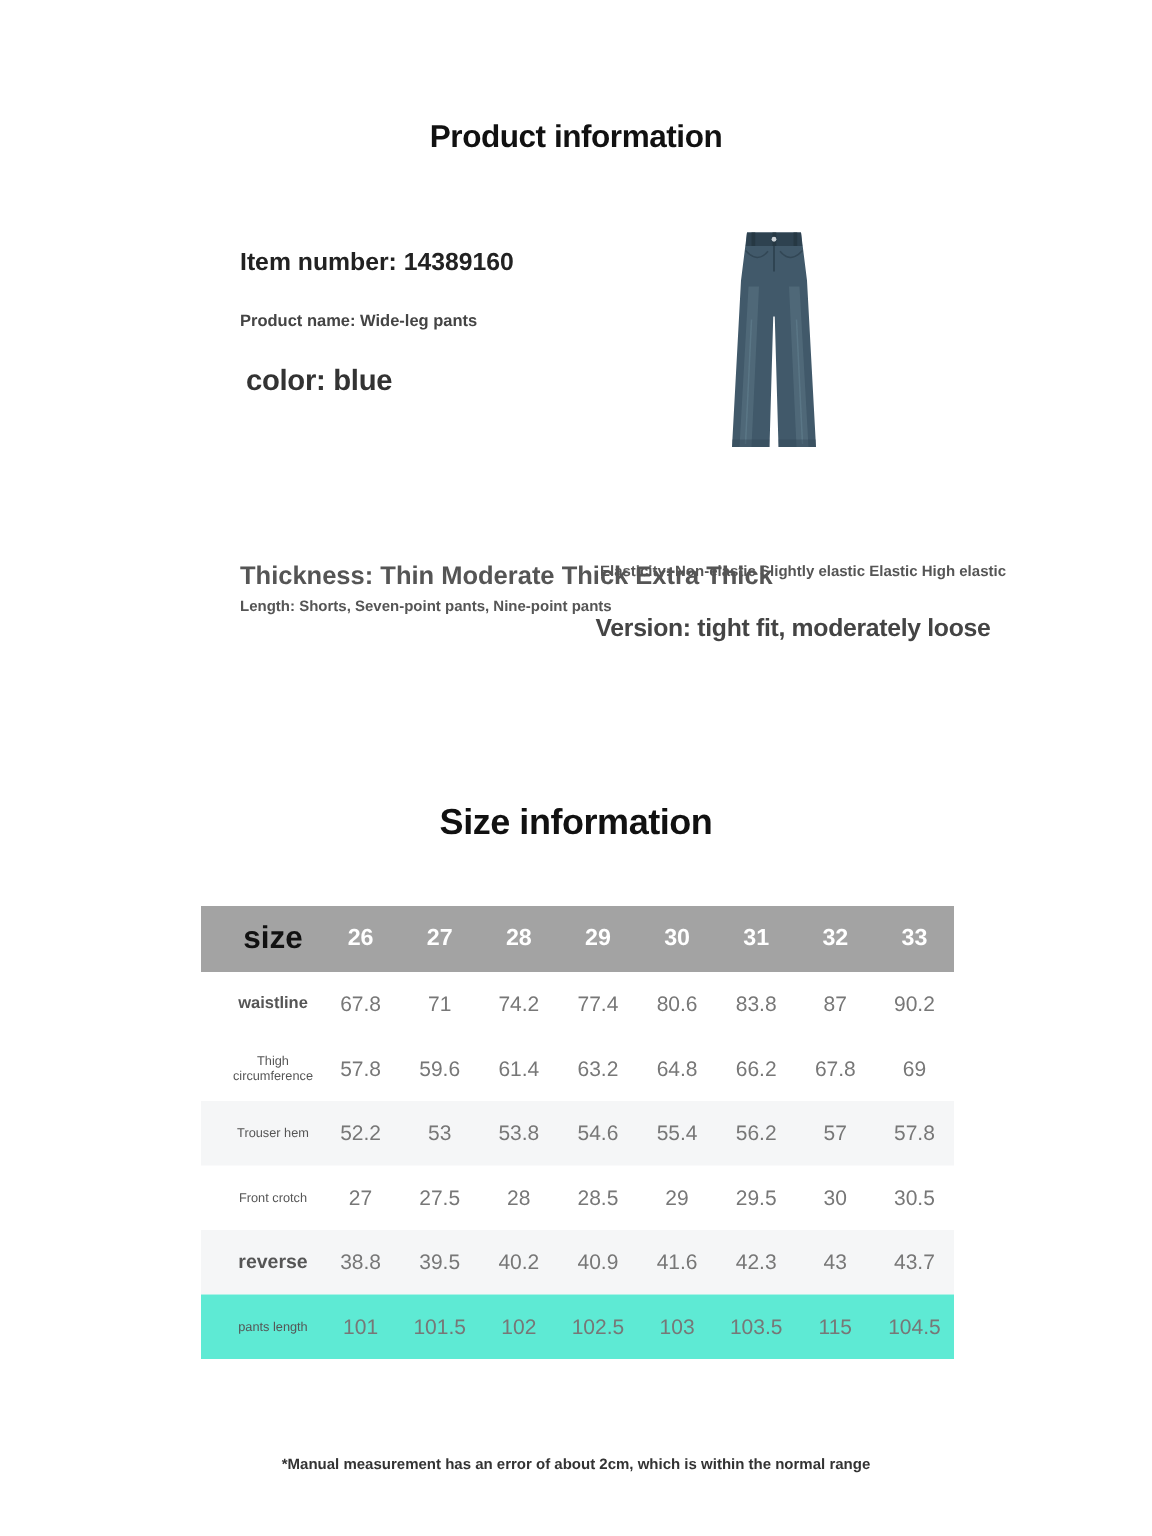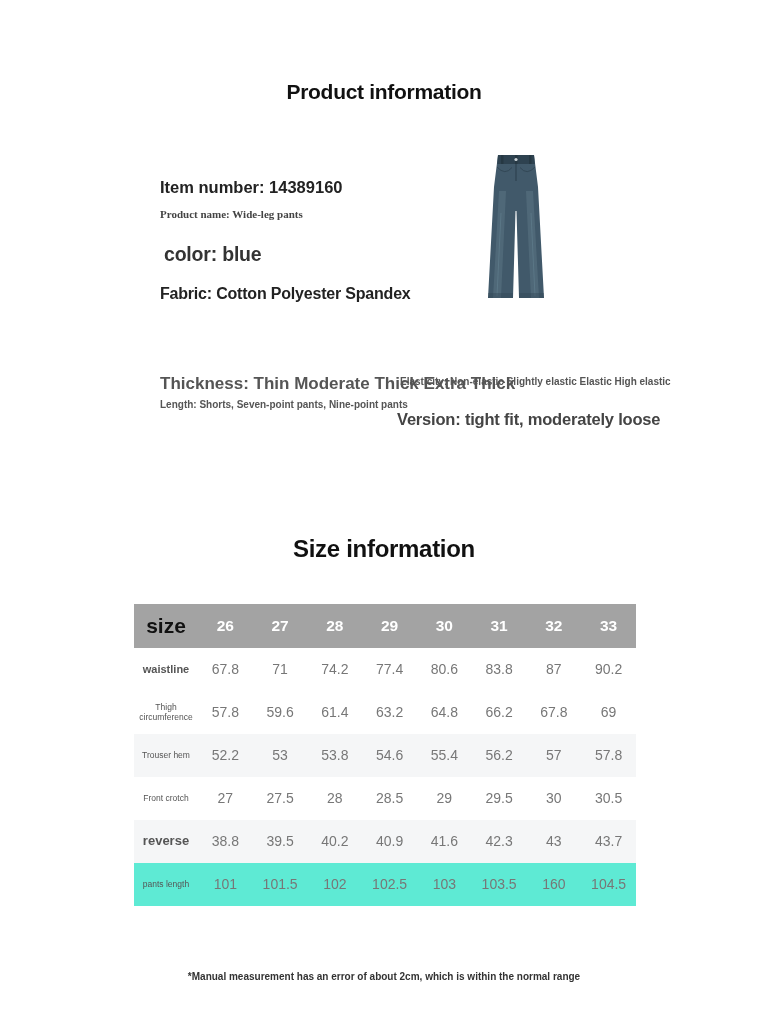--- a/index.html
+++ b/index.html
@@ -5,38 +5,38 @@
   html,body{margin:0;padding:0;background:#ffffff;}
   .canvas{
     position:relative;width:768px;height:1024px;background:#ffffff;overflow:hidden;
     font-family:"Liberation Sans","DejaVu Sans",sans-serif;
   }
   .abs{position:absolute;white-space:nowrap;}
   .page-title{
     top:80px;left:0;right:0;text-align:center;
     font-size:21px;font-weight:700;color:#111;letter-spacing:-0.3px;
   }
-  .item-number{left:160px;top:178px;font-size:16.5px;font-weight:700;color:#222;}
-  .product-name{left:160px;top:208px;font-size:11px;font-weight:700;color:#444;font-family:Liberation Serif, serif;}
+  .item-number{left:160px;top:166px;font-size:16.5px;font-weight:700;color:#222;}
+  .product-name{left:160px;top:208px;font-size:11px;font-weight:700;color:#444;}
   .color-line{left:164px;top:243px;font-size:19.5px;font-weight:700;color:#333;letter-spacing:-0.2px;text-align:center;}
   .fabric-line{left:160px;top:285px;font-size:16px;font-weight:700;color:#222;letter-spacing:-0.2px;}
   .thickness-line{left:160px;top:374px;font-size:17px;font-weight:700;color:#555;}
   .elasticity-line{left:400px;top:376px;font-size:10px;font-weight:700;color:#555;}
   .length-line{left:160px;top:399px;font-size:10px;font-weight:700;color:#555;}
   .version-line{left:397px;top:410px;font-size:16.5px;font-weight:700;color:#444;letter-spacing:-0.2px;}
   .size-title{
     top:535px;left:0;right:0;text-align:center;
     font-size:24px;font-weight:700;color:#111;letter-spacing:-0.3px;
   }
   .jeans-img{left:487px;top:153px;width:58px;height:147px;}
 
   .size-table{left:134px;top:604px;width:502px;}
   .trow{
     display:grid;grid-template-columns:64px repeat(8,1fr);
-    height:43px;align-items:center;
+    height:43px;align-items:center;padding-left:16px;
   }
   .trow.thead{height:44px;background:#a3a3a3;}
   .cell{text-align:center;line-height:1.15;}
   .size-label{font-size:21px;font-weight:700;color:#111;}
   .hnum{font-size:15.5px;font-weight:700;color:#ffffff;}
   .val{font-size:14px;font-weight:400;color:#777;}
   .label{color:#555;}
   .lab-11{font-size:11px;font-weight:700;}
   .lab-15{font-size:15px;font-weight:700;color:#444;}
   .lab-13{font-size:13px;font-weight:700;}
@@ -51,21 +51,20 @@
 </head>
 <body>
 
 <div class="canvas">
 
   <div class="abs page-title">Product information</div>
 
   <div class="abs item-number">Item number: 14389160</div>
   <div class="abs product-name">Product name: Wide-leg pants</div>
   <div class="abs color-line">color: blue</div>
-  <div class="abs fabric-line">Fabric: Cotton Polyester Spandex</div>
 
   <div class="abs jeans-img">
     <svg width="58" height="147" viewBox="0 0 58 147" xmlns="http://www.w3.org/2000/svg">
       <path d="M11,2 L47,2 L51,34 L57,145 L32,145 L29.5,58 L28.5,58 L26,145 L1,145 L7,34 Z" fill="#41596a"></path>
       <path d="M12,38 L19,38 L14,145 L6,145 Z" fill="#5d7886" opacity="0.5"></path>
       <path d="M39,38 L46,38 L52,145 L44,145 Z" fill="#5d7886" opacity="0.5"></path>
       <path d="M14,60 L10,143" stroke="#62808f" stroke-width="1" opacity="0.6" fill="none"></path>
       <path d="M44,60 L48,143" stroke="#62808f" stroke-width="1" opacity="0.6" fill="none"></path>
       <path d="M1,140 L26,140 L26,145 L1,145 Z" fill="#2e4250" opacity="0.35"></path>
       <path d="M32,140 L57,140 L57,145 L32,145 Z" fill="#2e4250" opacity="0.35"></path>
@@ -162,20 +161,20 @@
     </div>
 
     <div class="trow r-last">
       <div class="cell label lab-8">pants length</div>
       <div class="cell val">101</div>
       <div class="cell val">101.5</div>
       <div class="cell val">102</div>
       <div class="cell val">102.5</div>
       <div class="cell val">103</div>
       <div class="cell val">103.5</div>
-      <div class="cell val">160</div>
+      <div class="cell val">115</div>
       <div class="cell val">104.5</div>
     </div>
   </div>
 
   <div class="abs footnote">*Manual measurement has an error of about 2cm, which is within the normal range</div>
 
 </div>
 
 </body></html>

